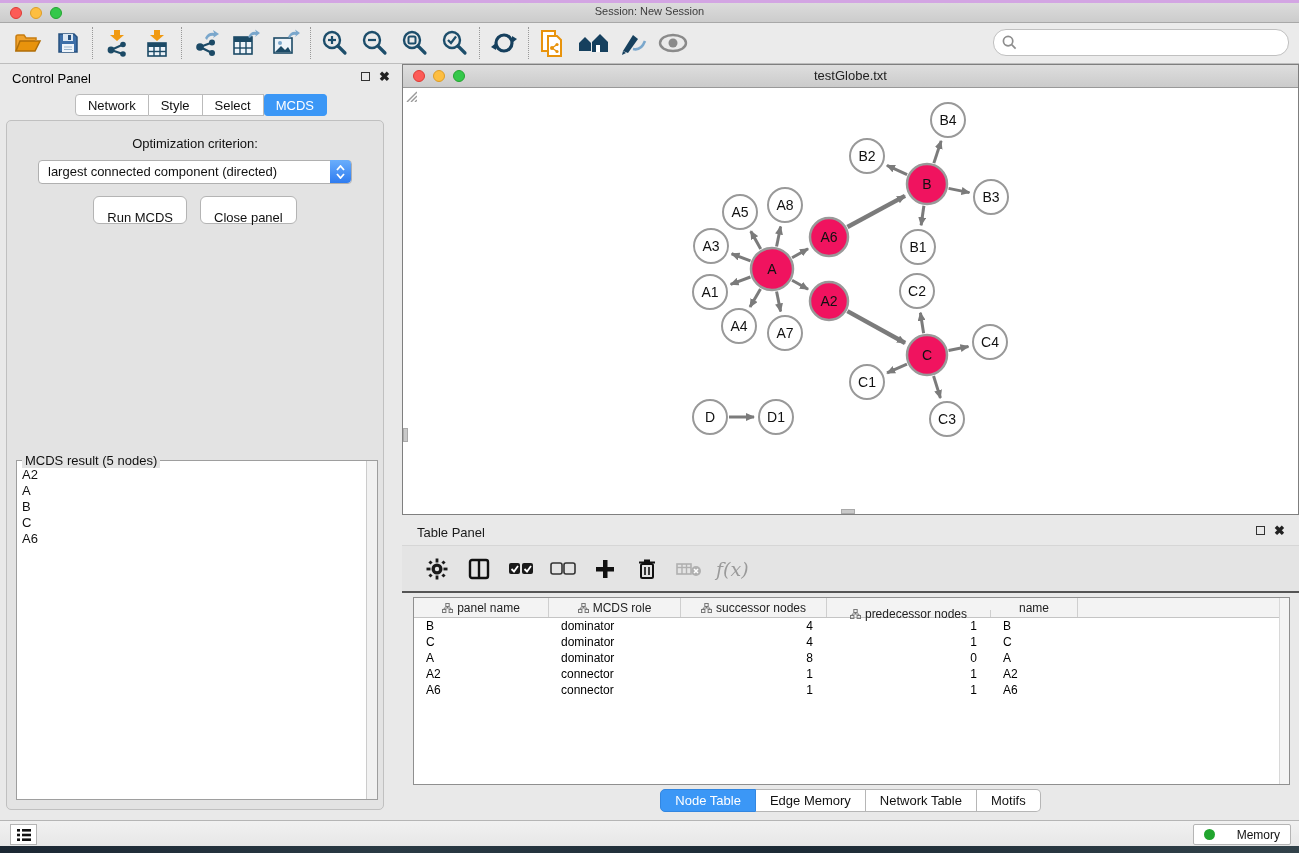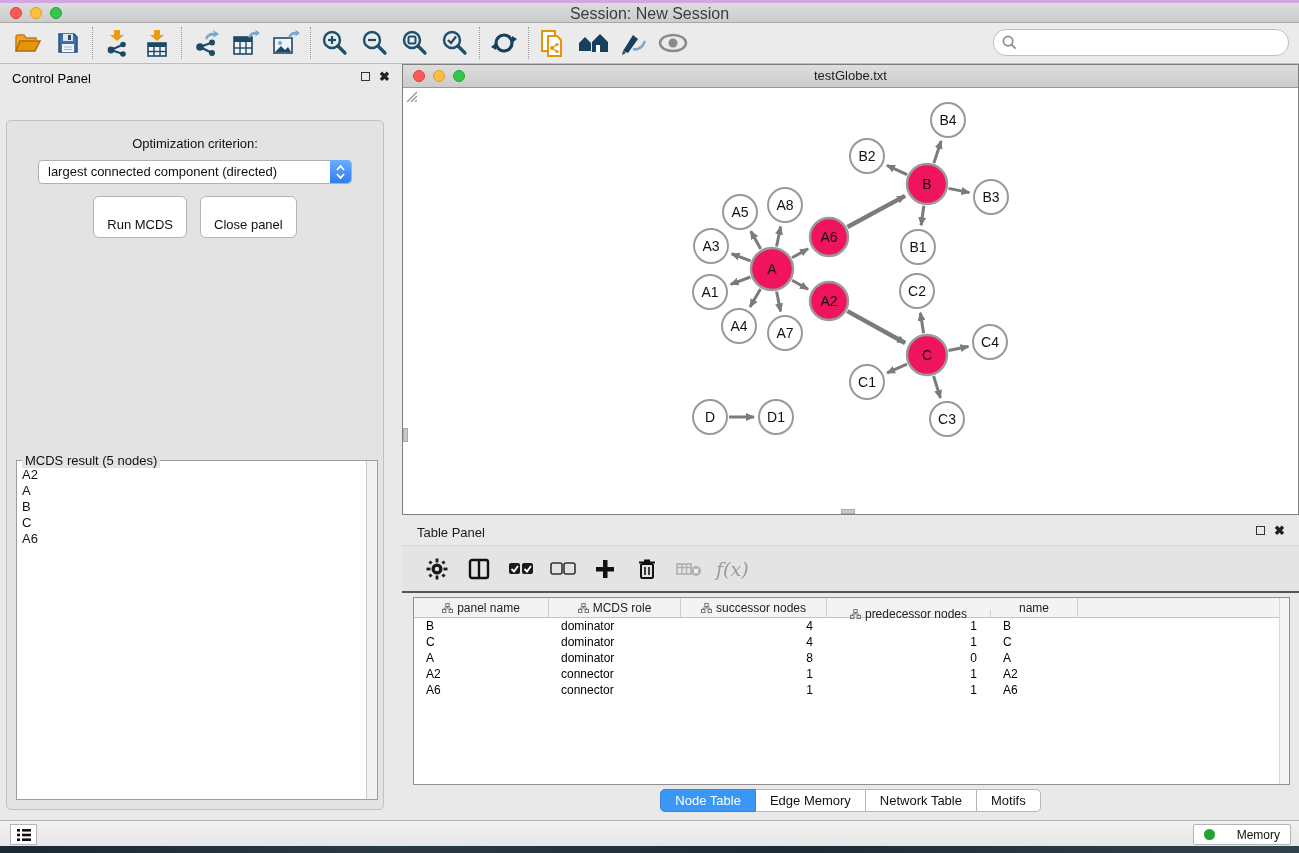--- a/index.html
+++ b/index.html
@@ -5,21 +5,21 @@
   * { margin:0; padding:0; box-sizing:border-box; }
   html,body { width:1299px; height:853px; overflow:hidden; }
   body { font-family:"Liberation Sans", sans-serif; background:#e9e9e9; position:relative; }
   #root { position:absolute; inset:0; }
 
   
   .desktop-top { position:absolute; left:0; top:0; width:100%; height:3px; background:#d3a5e3; }
   .titlebar { position:absolute; left:0; top:3px; width:100%; height:20px;
     background:linear-gradient(#dcdcdc,#cccccc); border-bottom:1px solid #a8a8a8; }
   .titlebar .title { position:absolute; left:0; right:0; top:2px; text-align:center;
-    font-size:16px; color:#3c3c3c; }
+    font-size:11px; color:#3c3c3c; }
   .lights { position:absolute; left:10px; top:4px; display:flex; gap:8px; }
   .light { width:12px; height:12px; border-radius:50%; }
   .light.red { background:#fc5b57; border:1px solid #dd3b35; }
   .light.yellow { background:#fdbe41; border:1px solid #dd9d27; }
   .light.green { background:#34c84a; border:1px solid #24a431; }
 
   
   .toolbar { position:absolute; left:0; top:23px; width:100%; height:41px;
     background:#ebebeb; border-bottom:1px solid #bdbdbd; display:flex; align-items:center; padding-left:8px; }
   .tbtn { width:40px; height:34px; display:flex; align-items:center; justify-content:center; cursor:pointer; }
@@ -47,21 +47,21 @@
     background:#e3e3e3; border:1px solid #c0c0c0; border-radius:5px; }
   .opt-label { margin-top:15px; text-align:center; font-size:13px; color:#111; }
   .dropdown { position:relative; margin:9px auto 0 auto; width:314px; height:24px; background:#fff;
     border:1px solid #b0b0b0; border-radius:4px; font-size:13px; color:#111; line-height:21px;
     padding-left:9px; cursor:pointer; }
   .dd-step { position:absolute; right:0; top:-1px; width:21px; height:23px; border-radius:0 4px 4px 0;
     background:linear-gradient(#6aaefc,#2f7cf0); display:flex; flex-direction:column;
     align-items:center; justify-content:center; gap:2px; }
   .btn-row { display:flex; justify-content:center; gap:13px; margin-top:12px; }
   .pbtn { background:#fff; border:1px solid #b4b4b4; border-radius:6px; font-size:13px; color:#111;
-    padding:20px 13px; height:23px; cursor:pointer; font-family:"Liberation Sans", sans-serif; }
+    padding:13px 13px; height:23px; cursor:pointer; font-family:"Liberation Sans", sans-serif; }
 
   .mcds-group { position:absolute; left:9px; top:339px; width:362px; height:340px;
     border:1px solid #9e9e9e; background:#fff; }
   .mcds-group-label { position:absolute; left:5px; top:-8px; background:#e3e3e3; padding:0 3px;
     font-size:13px; color:#111; }
   .mcds-list { position:absolute; left:1px; top:6px; bottom:1px; right:12px; overflow:hidden;
     font-size:13px; color:#111; padding-left:4px; }
   .mcds-item { height:16px; line-height:16px; }
   .mcds-scroll { position:absolute; right:0; top:0; bottom:0; width:11px; background:#f1f1f1;
     border-left:1px solid #ccc; }
@@ -280,20 +280,26 @@
   </div>
 
   <div class="control-panel">
     <div class="panel-head">
       <span class="ptitle">Control Panel</span>
       <span class="win-icons">
         <span class="float-box"></span>
         <span class="close-x">✖</span>
       </span>
     </div>
+    <div class="cp-tabs">
+        <div class="cp-tab">Network</div>
+        <div class="cp-tab">Style</div>
+        <div class="cp-tab">Select</div>
+        <div class="cp-tab active">MCDS</div>
+      </div>
     <div class="cp-content">
       <div class="opt-label">Optimization criterion:</div>
       <div class="dropdown">
         <span>largest connected component (directed)</span>
         <span class="dd-step">
           <svg width="9" height="6" viewBox="0 0 9 6">
               <path d="M1 5 L4.5 1 L8 5" fill="none" stroke="#fff" stroke-width="1.8"></path>
             </svg>
           <svg width="9" height="6" viewBox="0 0 9 6">
               <path d="M1 1 L4.5 5 L8 1" fill="none" stroke="#fff" stroke-width="1.8"></path>

